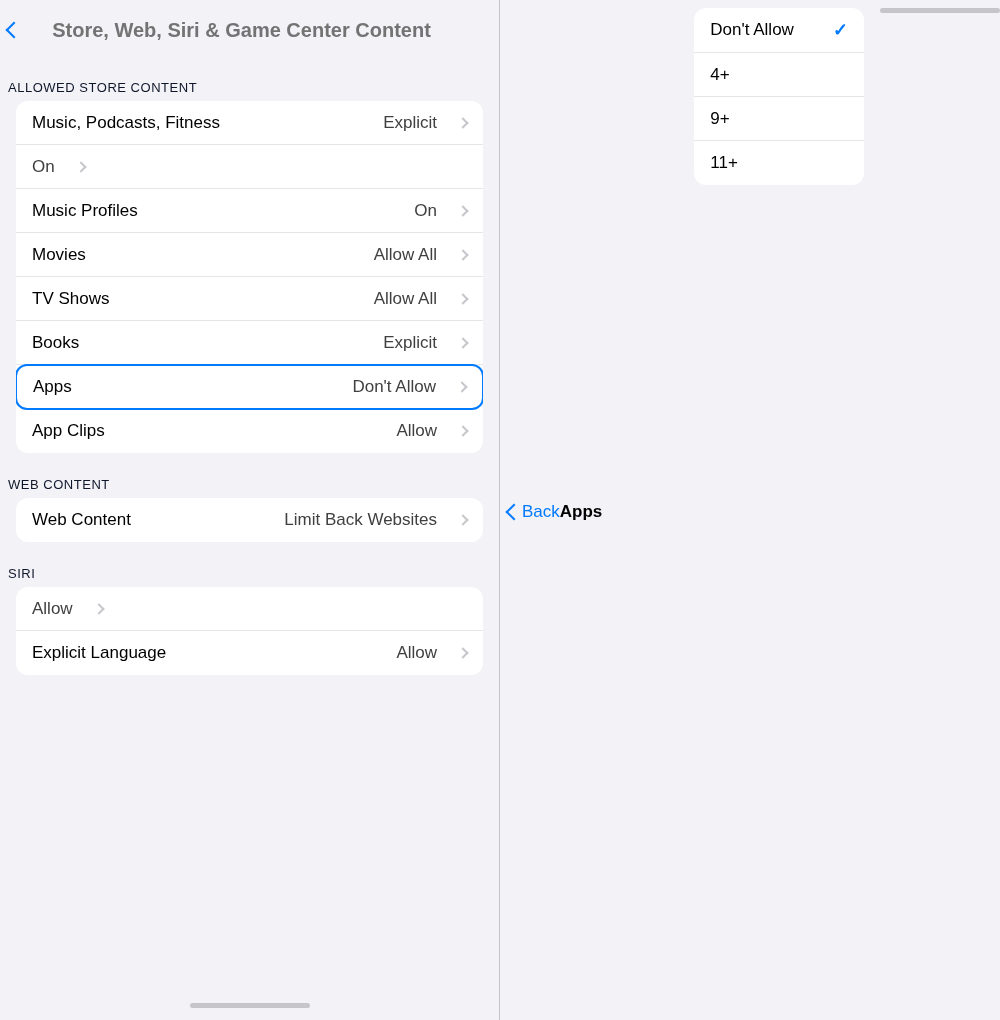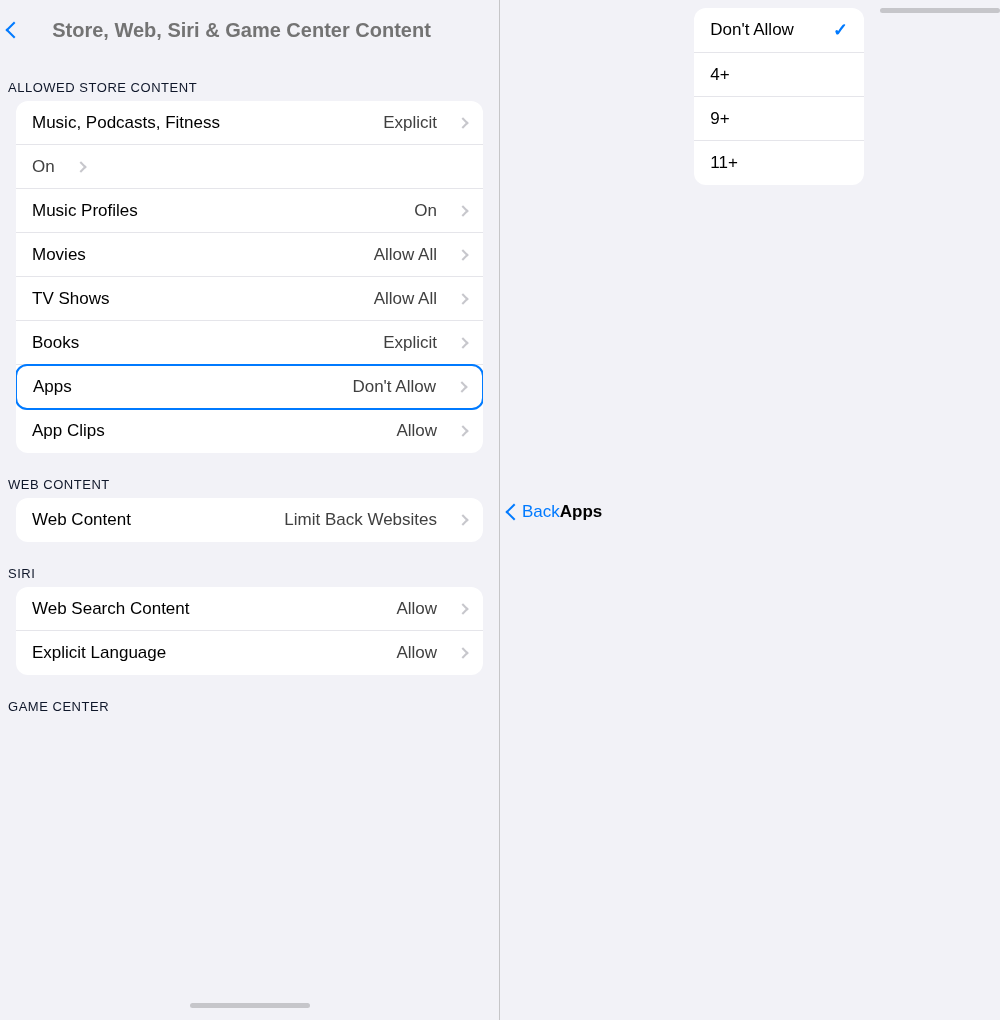--- a/index.html
+++ b/index.html
@@ -276,32 +276,30 @@
       <div class="settings-row">
         <span class="row-label">Web Content</span>
         <span class="row-value">Limit Back Websites</span>
         <span class="row-chevron"></span>
       </div>
     </div>
 
     <div class="section-label">SIRI</div>
     <div class="settings-group">
       <div class="settings-row">
-        <span class="row-label">Web Search Content</span>
         <span class="row-value">Allow</span>
         <span class="row-chevron"></span>
       </div>
       <div class="settings-row">
         <span class="row-label">Explicit Language</span>
         <span class="row-value">Allow</span>
         <span class="row-chevron"></span>
       </div>
     </div>
 
-    <div class="section-label">GAME CENTER</div>
   </div>
 
   <div class="home-indicator">
     <div class="home-bar"></div>
   </div>
 </div>
 
 <div class="right-panel">
   <div class="right-header">
     <div class="back-btn-right">

